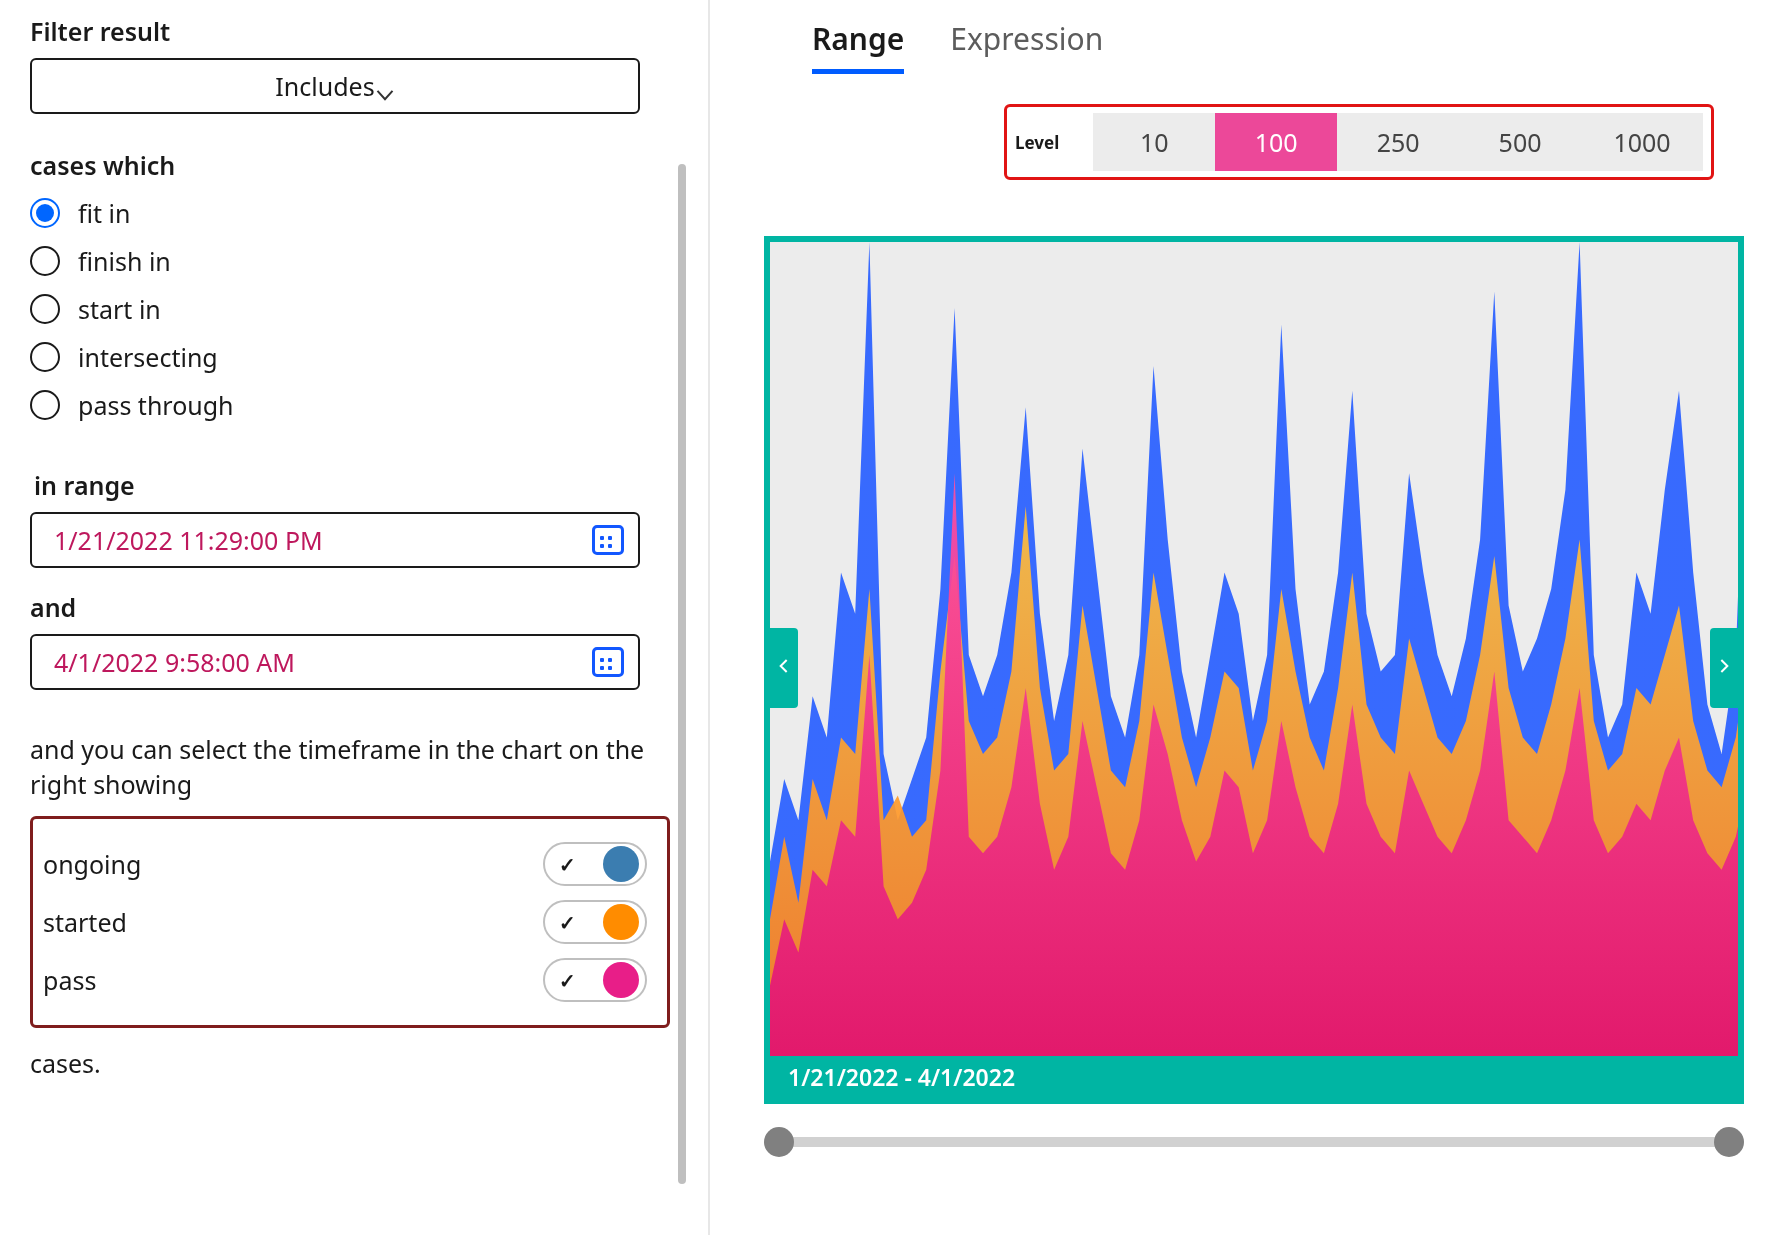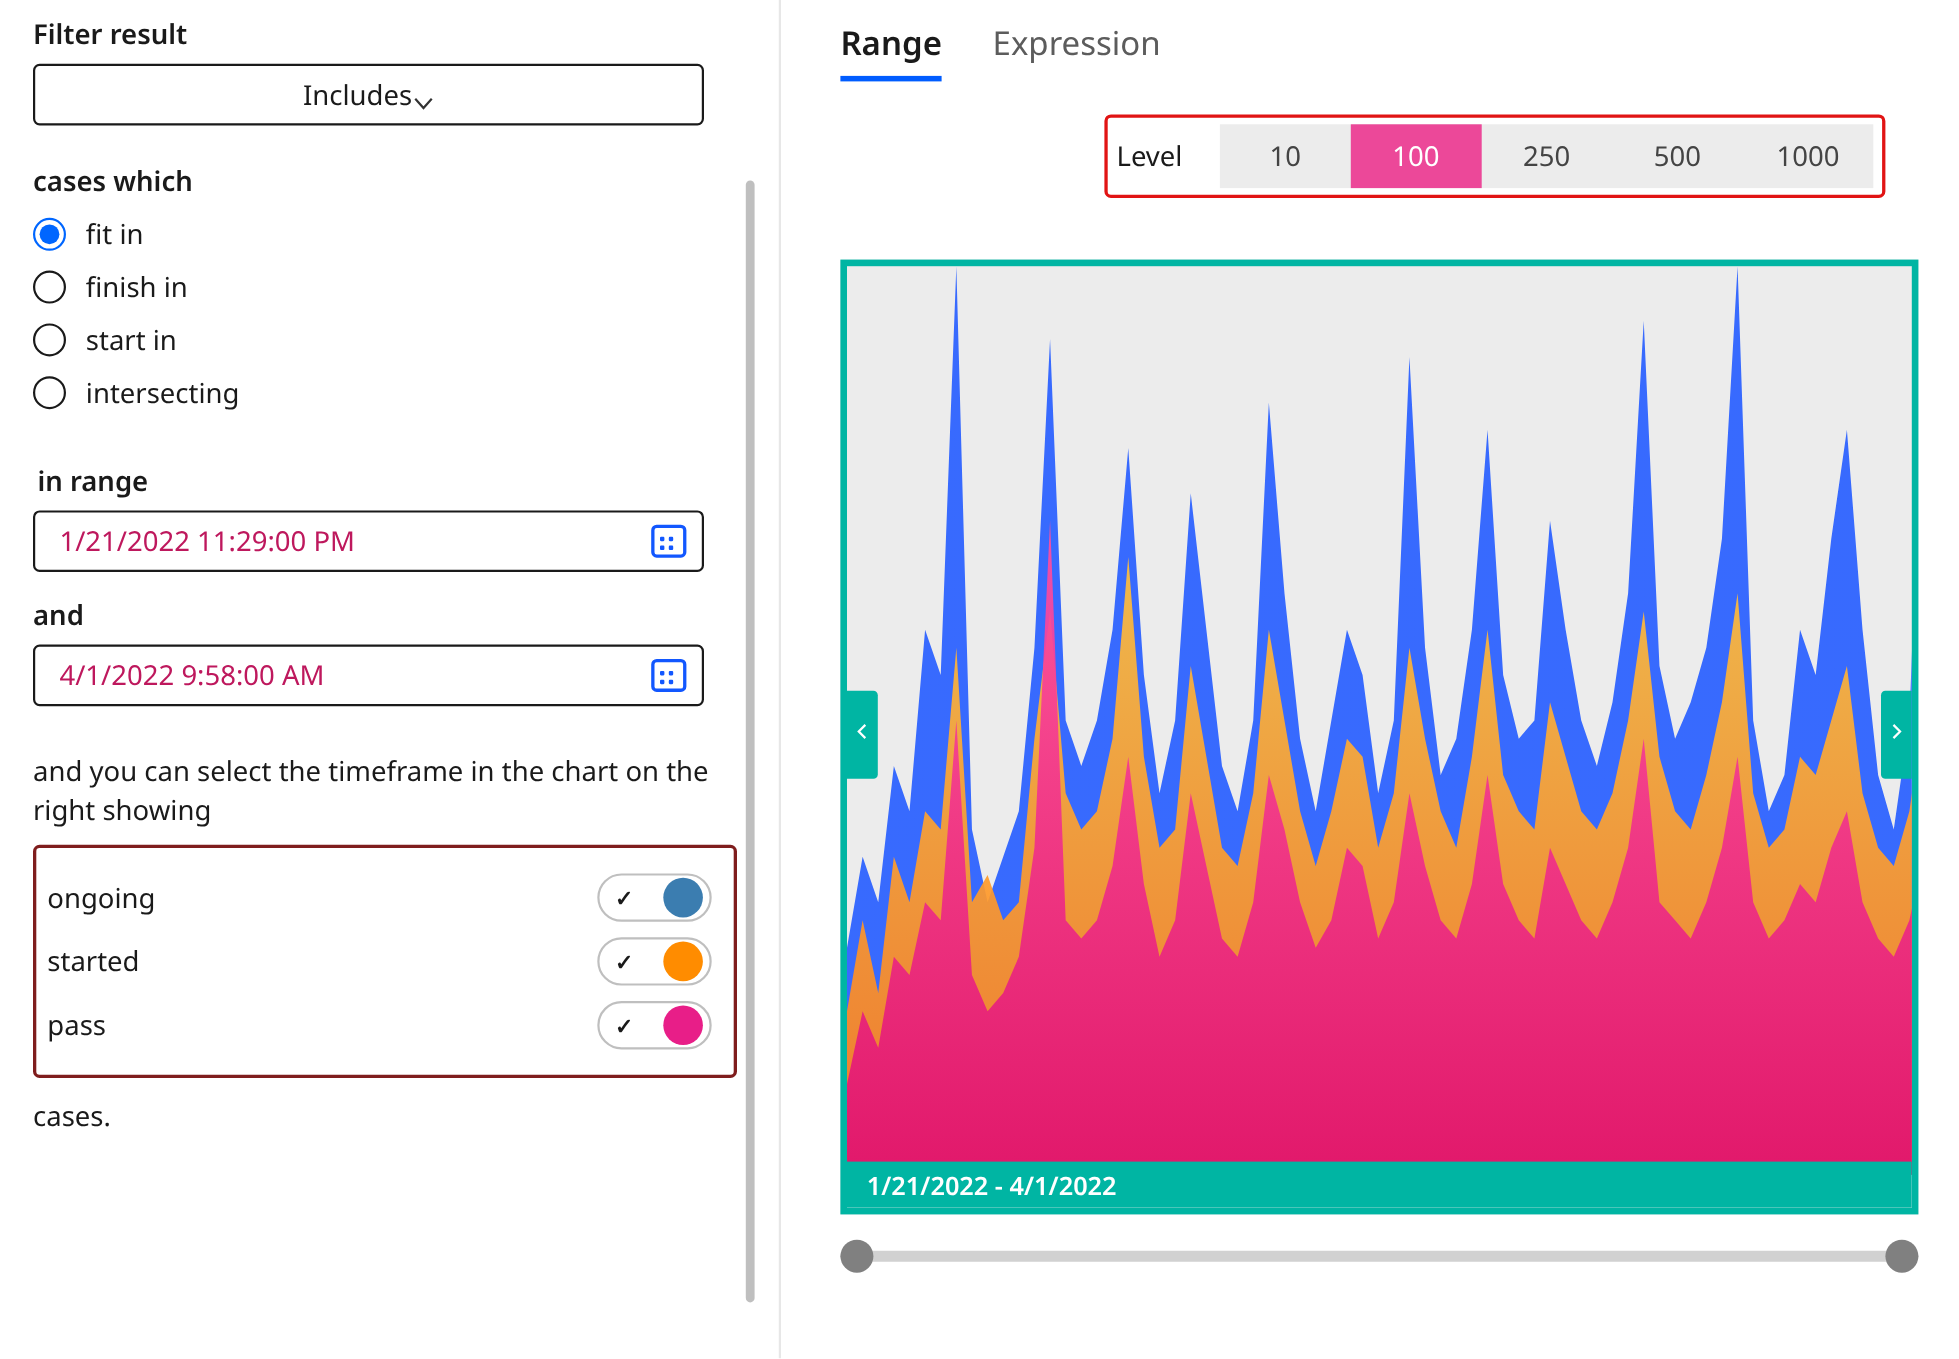--- a/index.html
+++ b/index.html
@@ -136,35 +136,36 @@
   
   .right {
     flex: 1;
     padding: 18px 10px 10px 54px;
     position: relative;
   }
   .tabs {
     display: flex; gap: 46px;
     font-size: 30px;
     margin-bottom: 10px;
+    margin-left: 48px;
   }
   .tab { padding-bottom: 10px; cursor: pointer; }
   .tab.active { font-weight: 600; border-bottom: 5px solid #005cff; }
   .tab.inactive { color: #5c5c5c; }
 
   .level-row {
     display: flex; align-items: center; gap: 24px;
     margin-top: 30px;
     margin-left: 240px;
     border: 3px solid #e11414;
     border-radius: 6px;
     padding: 6px 8px;
     width: 710px;
   }
-  .level-label { font-size: 25px; font-weight: 400; margin-right: 10px; }
+  .level-label { font-size: 17px; font-weight: 700; margin-right: 10px; }
   .seg-group {
     display: flex; flex: 1;
     background: #ececec;
   }
   .seg {
     flex: 1; text-align: center;
     padding: 12px 0;
     font-size: 25px;
     color: #444;
     cursor: pointer;
@@ -247,20 +248,24 @@
             <span class="radio"></span>
             <span class="radio-label">finish in</span>
           </div>
           <div class="radio-row">
             <span class="radio"></span>
             <span class="radio-label">start in</span>
           </div>
           <div class="radio-row">
             <span class="radio"></span>
             <span class="radio-label">intersecting</span>
+          </div>
+          <div class="radio-row">
+            <span class="radio"></span>
+            <span class="radio-label">pass through</span>
           </div>
         </div>
 
       <div class="in-range-label">in range</div>
       <div class="date-field">
         <span>1/21/2022 11:29:00 PM</span>
         <span class="cal-icon"></span>
       </div>
       <div class="and-label">and</div>
       <div class="date-field">

